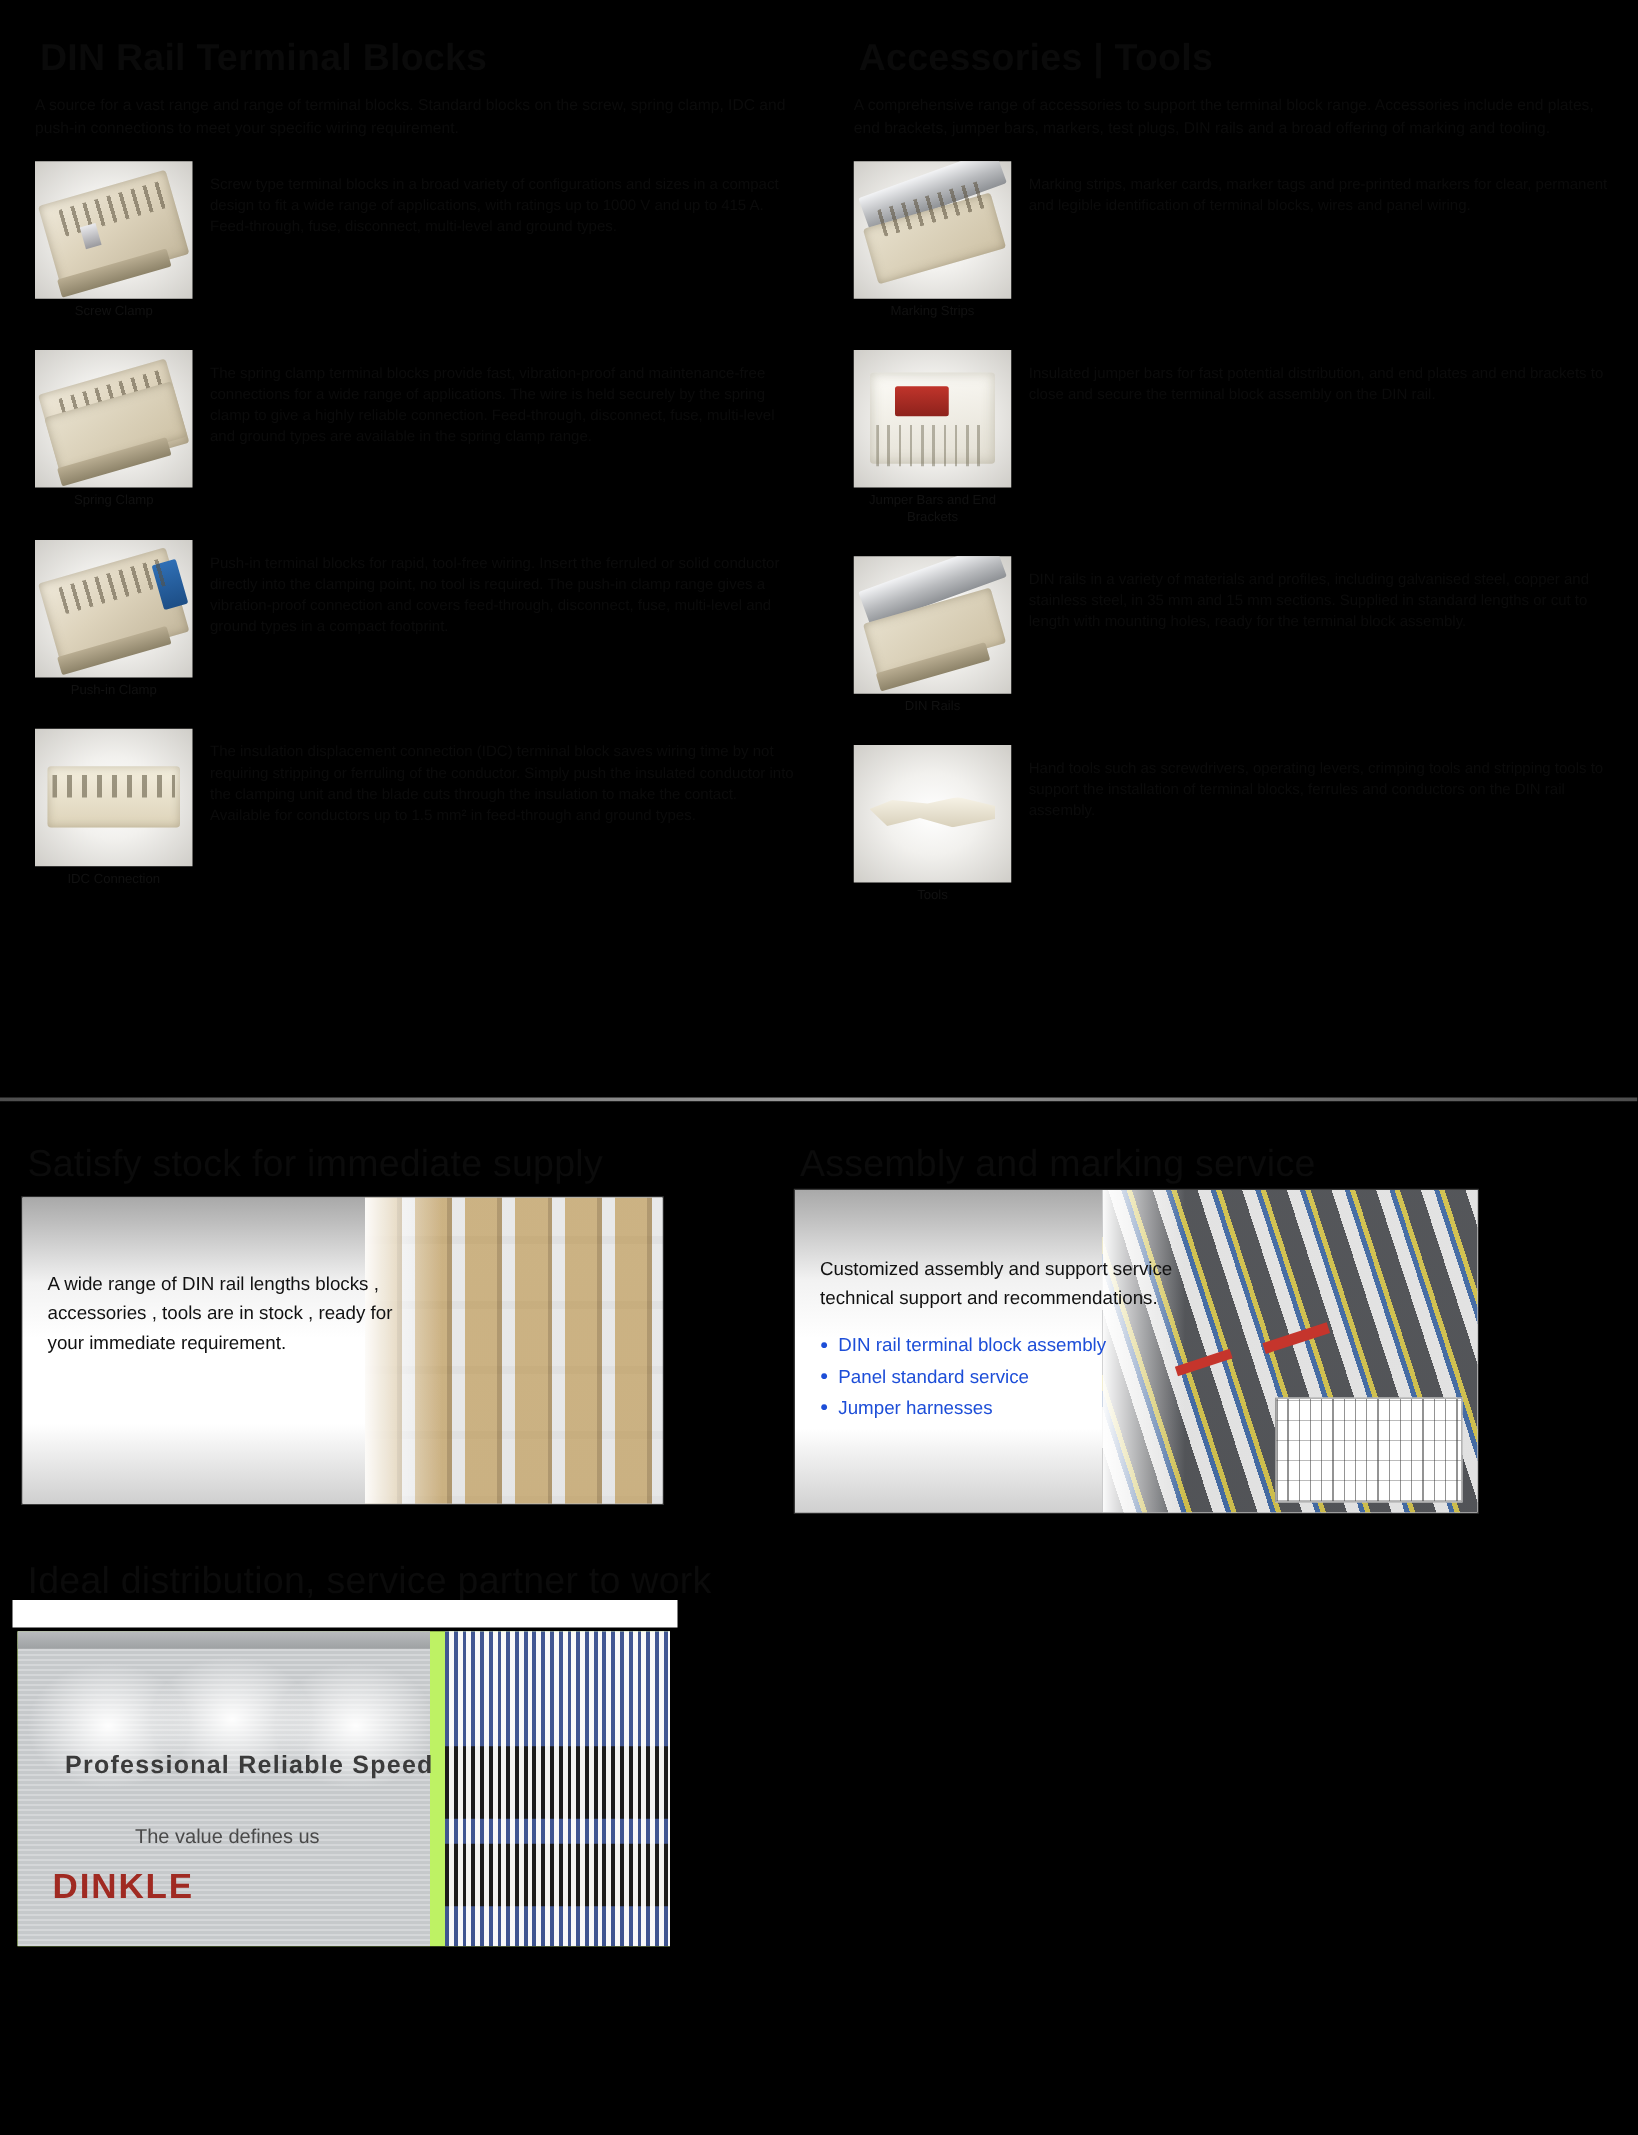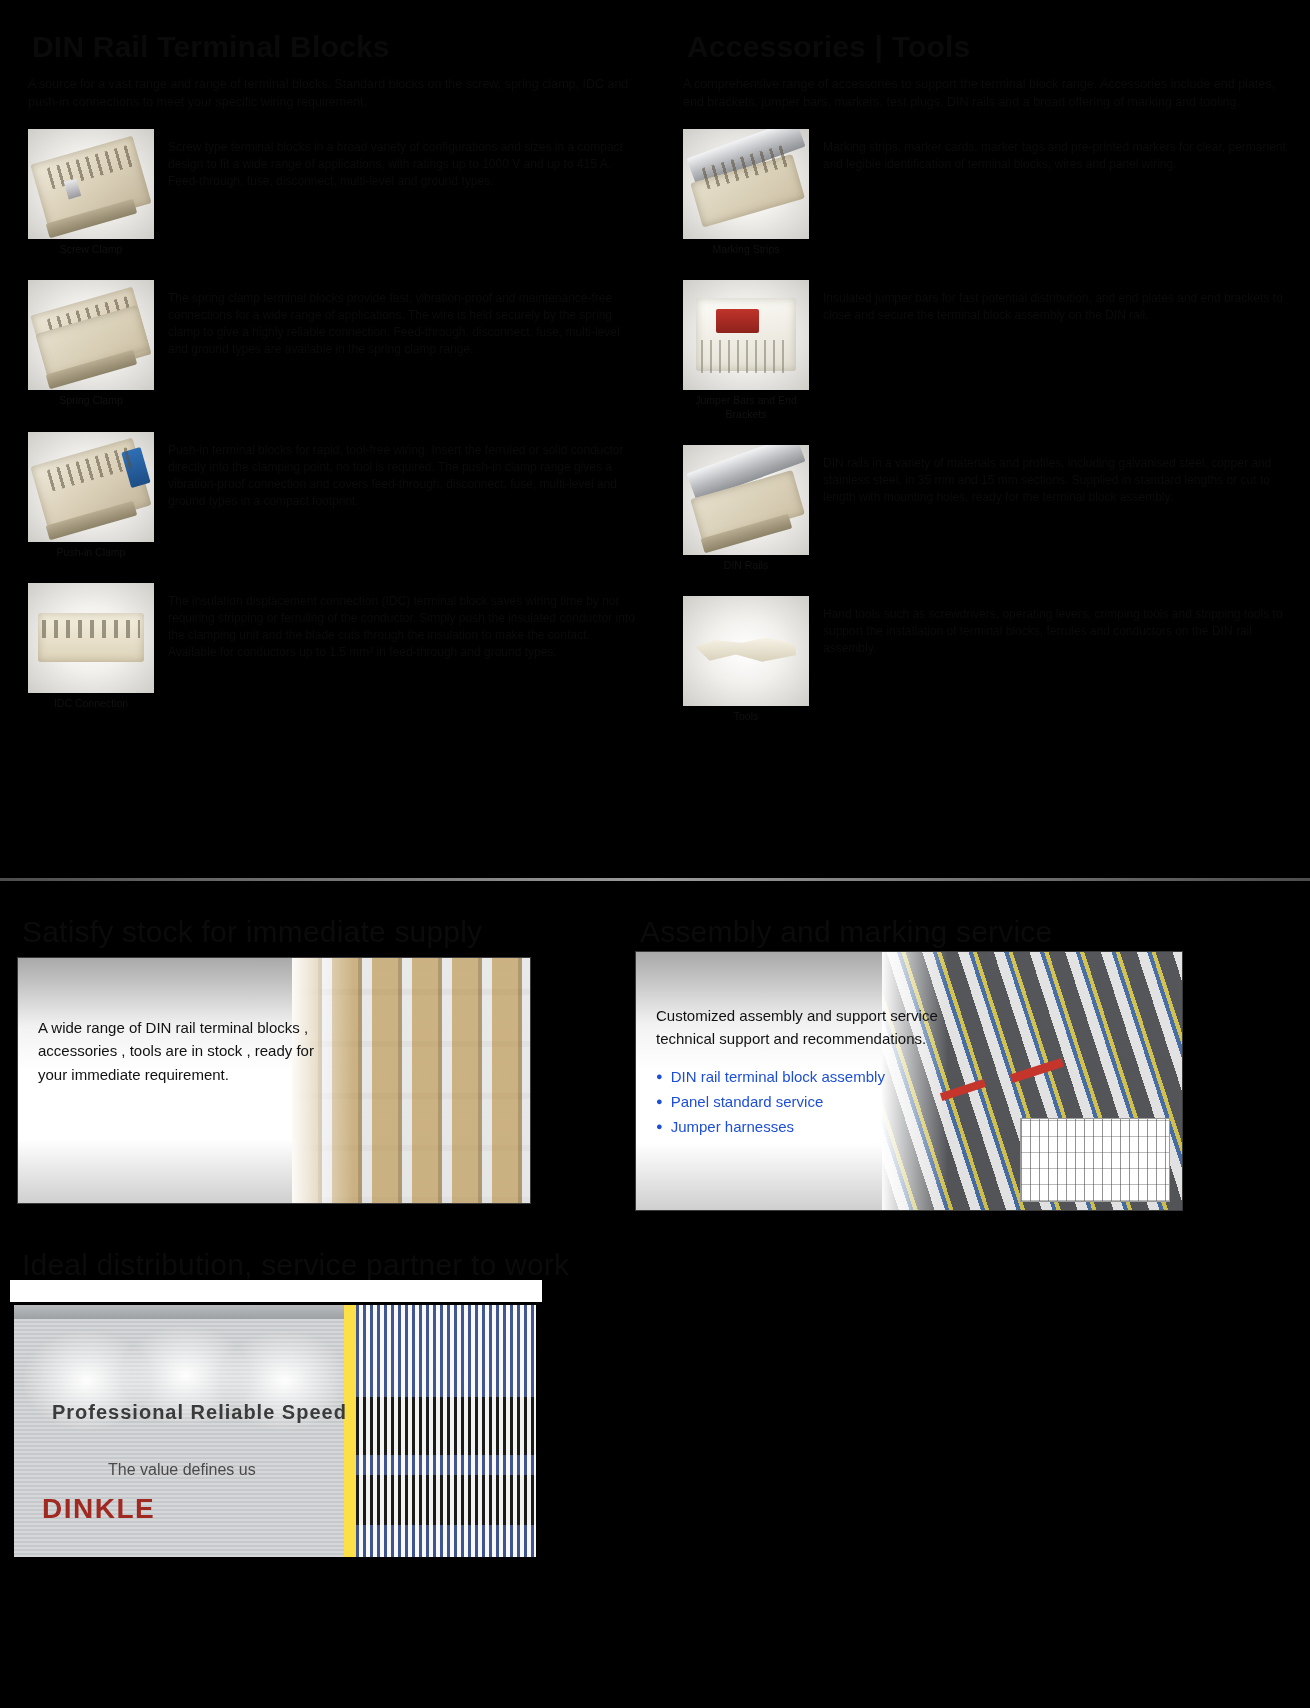--- a/index.html
+++ b/index.html
@@ -121,21 +121,21 @@
     background:#c5352c; transform: rotate(-18deg); }
   .asm-red2 { position:absolute; z-index:3; right:196px; top:52%; width:46px; height:8px;
     background:#c5352c; transform: rotate(-18deg); }
   .asm-draw { position:absolute; z-index:3; right:12px; bottom:8px; width:150px; height:84px;
     background:#fff; border:1px solid #9a9a9a;
     background-image:
       repeating-linear-gradient(90deg, rgba(60,60,60,.55) 0 1px, transparent 1px 9px),
       repeating-linear-gradient(0deg, rgba(60,60,60,.35) 0 1px, transparent 1px 16px); }
 
   
-  .banner { position:absolute; overflow:hidden; background:#fde047; }
+  .banner { position:absolute; overflow:hidden; background:#bef264; }
   .banner-left { position:absolute; left:0; top:0; width:330px; height:100%;
     background:
       radial-gradient(ellipse 90px 70px at 22% 30%, rgba(255,255,255,.98), rgba(255,255,255,0) 72%),
       radial-gradient(ellipse 90px 70px at 52% 28%, rgba(255,255,255,.98), rgba(255,255,255,0) 72%),
       radial-gradient(ellipse 90px 70px at 82% 30%, rgba(255,255,255,.98), rgba(255,255,255,0) 72%),
       repeating-linear-gradient(0deg, #d5d7d9 0 2px, #c6c9cb 2px 4px);
   }
   .banner-right { position:absolute; right:0; top:0; width:180px; height:100%;
     background:
       repeating-linear-gradient(90deg, rgba(35,60,130,.85) 0 3px, rgba(250,250,250,.95) 3px 7px),
@@ -268,21 +268,21 @@
   </div>
 
   <div class="divider"></div>
 
   <div class="lower-head" style="left:22px; top:915px;">Satisfy stock for immediate supply</div>
 
   <div class="panel" style="left:18px; top:958px; width:512px; height:245px;">
     <div class="panel-inner"></div>
     <div class="photo-wh"></div>
     <div class="panel-text">
-      <p>A wide range of DIN rail terminal blocks , accessories , tools are in stock , ready for your immediate requirement.</p>
+      <p>A wide range of DIN rail lengths blocks , accessories , tools are in stock , ready for your immediate requirement.</p>
     </div>
   </div>
 
   <div class="lower-head" style="left:640px; top:915px;">Assembly and marking service</div>
 
   <div class="panel" style="left:636px; top:952px; width:546px; height:258px;">
     <div class="panel-inner"></div>
     <div class="photo-asm"></div>
     <div class="asm-red"></div>
     <div class="asm-red2"></div>

